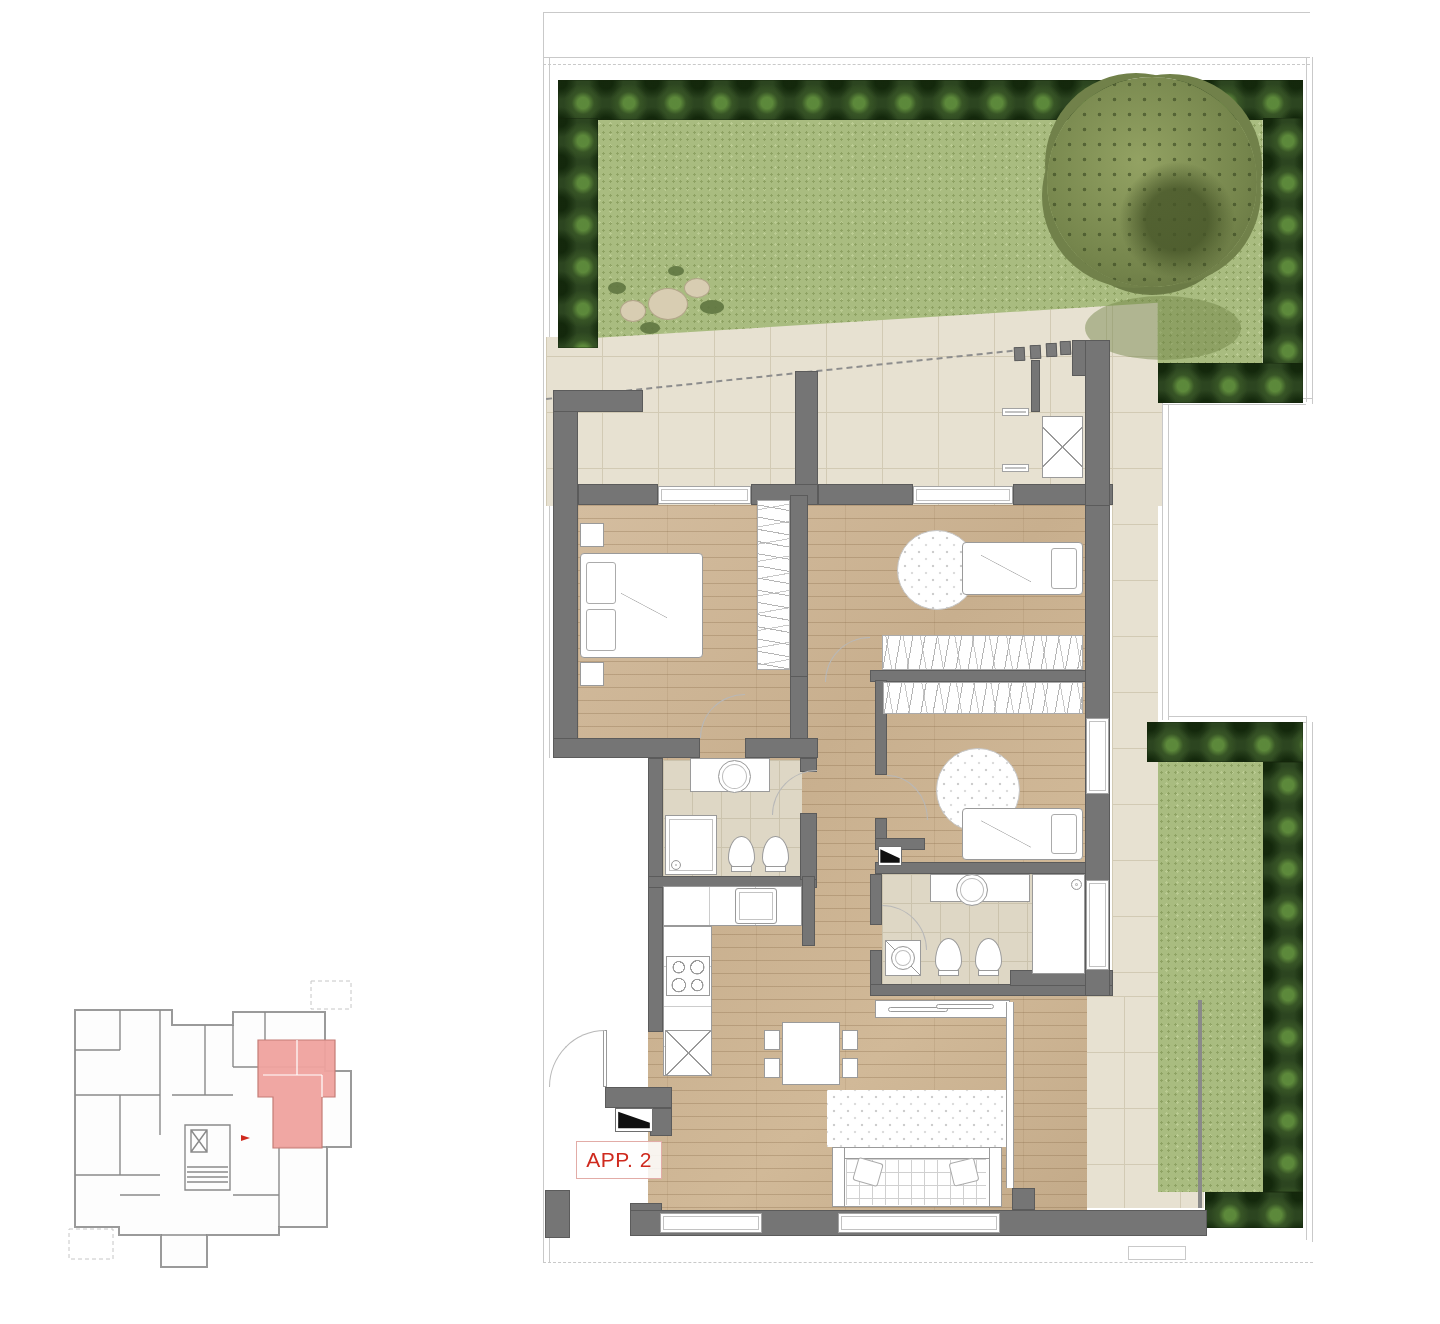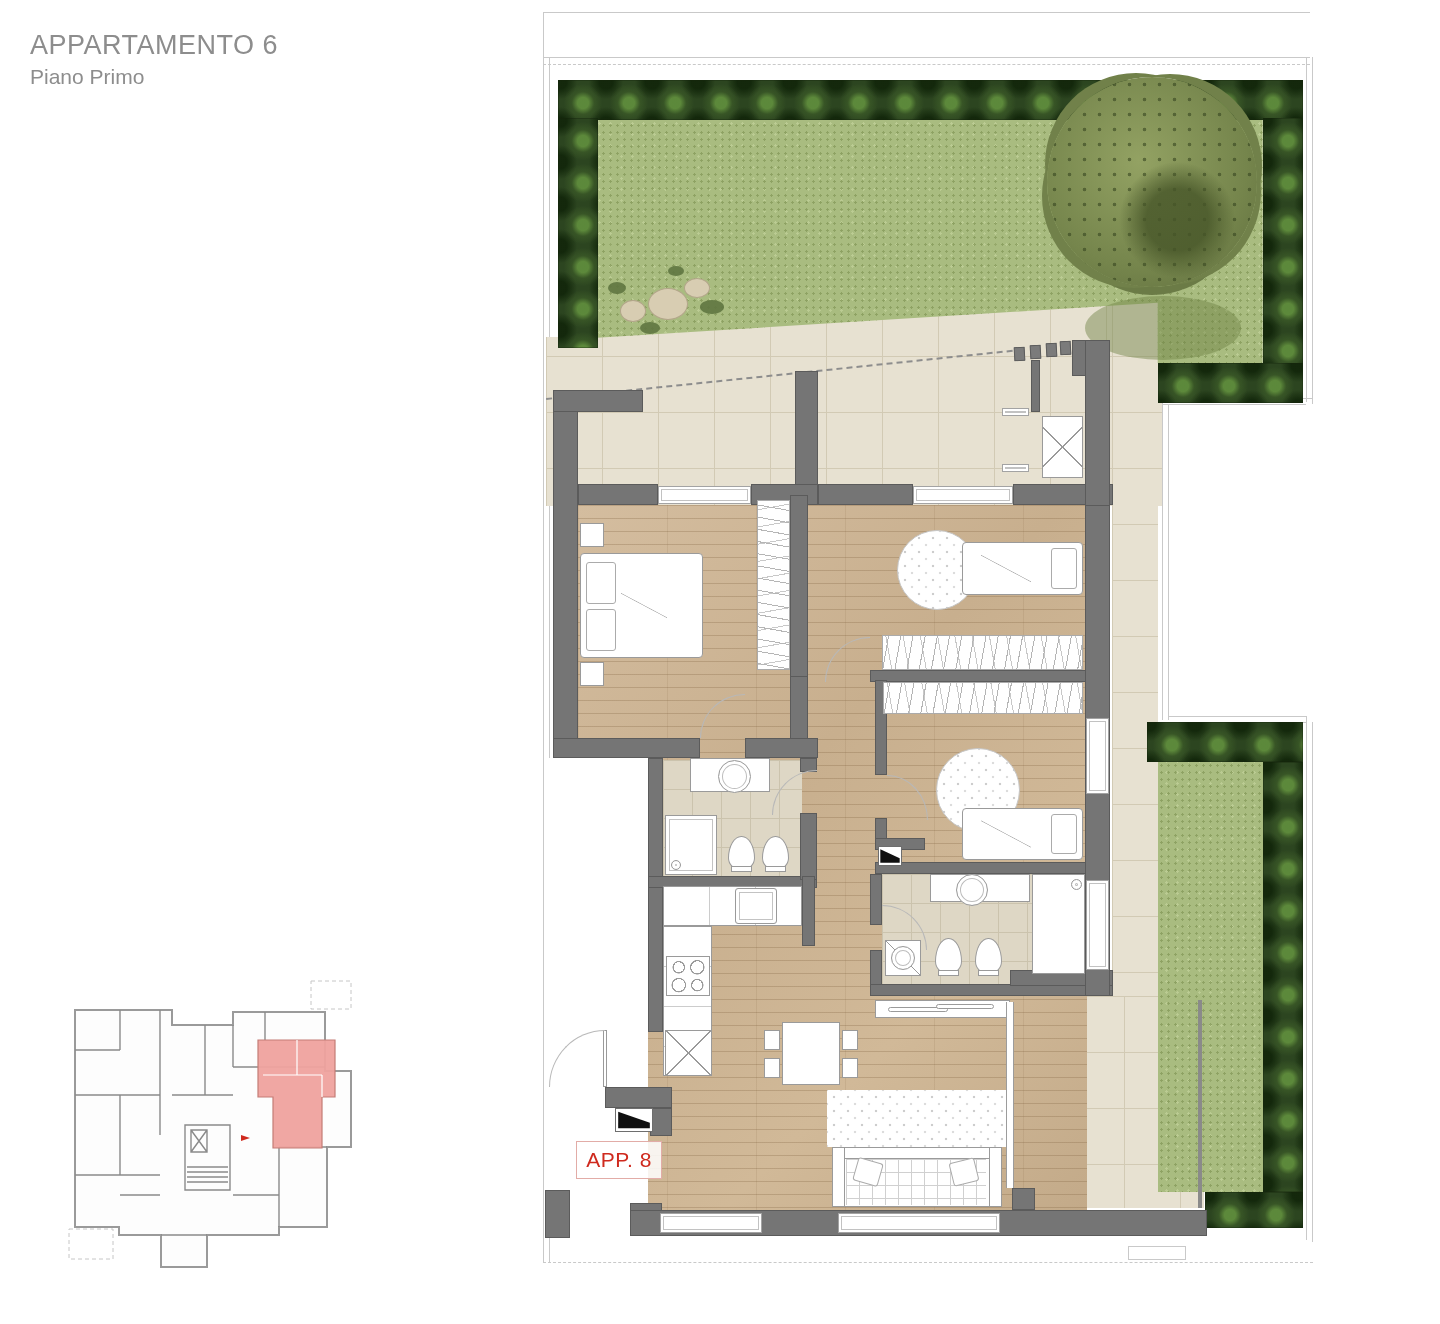--- a/index.html
+++ b/index.html
@@ -103,24 +103,20 @@
     border:1px solid #e2aca7;background:rgba(255,255,255,.85);color:var(--red);
     font-size:21px;display:flex;align-items:center;justify-content:center;letter-spacing:.5px;}
   .shadow-patch{position:absolute;border-radius:50%;background:rgba(108,128,66,.45);}
   .outline-rect{position:absolute;border:1px solid var(--boundary);}
 </style>
 </head>
 <body>
 
 <div id="stage">
 
-  <div id="title-block">
-    <div class="t1">APPARTAMENTO 6</div>
-    <div class="t2">Piano Primo</div>
-  </div>
 
   <div class="bline" style="left:543px;top:12px;width:767px;height:1px;"></div>
   <div class="bline" style="left:543px;top:57px;width:767px;height:1px;"></div>
   <div class="bdash" style="left:543px;top:64px;width:767px;height:0;"></div>
   <div class="bline" style="left:543px;top:12px;width:1px;height:1250px;"></div>
   <div class="bline" style="left:549px;top:57px;width:1px;height:1205px;"></div>
   <div class="bline" style="left:1306px;top:57px;width:1px;height:345px;"></div>
   <div class="bline" style="left:1312px;top:57px;width:1px;height:347px;"></div>
   <div class="bline" style="left:1162px;top:398px;width:150px;height:1px;"></div>
   <div class="bline" style="left:1162px;top:404px;width:144px;height:1px;"></div>
@@ -298,21 +294,21 @@
     </div>
 
   <div class="f" style="left:603px;top:1030px;width:4px;height:57px;"></div>
   <div class="arc arc-tl" style="left:549px;top:1030px;width:56px;height:57px;"></div>
   <div class="arc arc-tl" style="left:700px;top:694px;width:45px;height:44px;"></div>
   <div class="arc arc-tl" style="left:772px;top:770px;width:45px;height:45px;"></div>
   <div class="arc arc-tl" style="left:825px;top:637px;width:45px;height:45px;"></div>
   <div class="arc arc-tr" style="left:887px;top:775px;width:41px;height:45px;"></div>
   <div class="arc arc-tr" style="left:882px;top:905px;width:45px;height:45px;"></div>
 
-  <div id="app-label">APP. 8</div>
+  <div id="app-label">APP. 2</div>
 
   <div class="abs" style="left:65px;top:975px;width:310px;height:293px;">
     <svg width="310" height="293" viewBox="0 0 310 293">
       <rect x="246" y="6" width="40" height="28" fill="none" stroke="#c6c6c6" stroke-dasharray="4 3"></rect>
       <rect x="4" y="254" width="44" height="30" fill="none" stroke="#c6c6c6" stroke-dasharray="4 3"></rect>
       <rect x="96" y="262" width="46" height="28" fill="none" stroke="#c6c6c6" stroke-dasharray="4 3"></rect>
       <path d="M10,35 L107,35 L107,50 L168,50 L168,37 L260,37 L260,96 L286,96 L286,172 L262,172 L262,252 L214,252 L214,260 L142,260 L142,292 L96,292 L96,260 L54,260 L54,252 L10,252 Z" fill="#fdfdfd" stroke="#9a9a9a" stroke-width="2"></path>
       <g stroke="#8a8a8a" stroke-width="1.4" fill="none">
         <path d="M10,120 H95 M95,35 V160 M55,120 V200 M10,200 H95 M55,35 V75 M10,75 H55"></path>
         <path d="M140,50 V120 M107,120 H168 M200,37 V65 M168,92 H260 M214,172 H262 M214,172 V252 M168,50 V92"></path>

